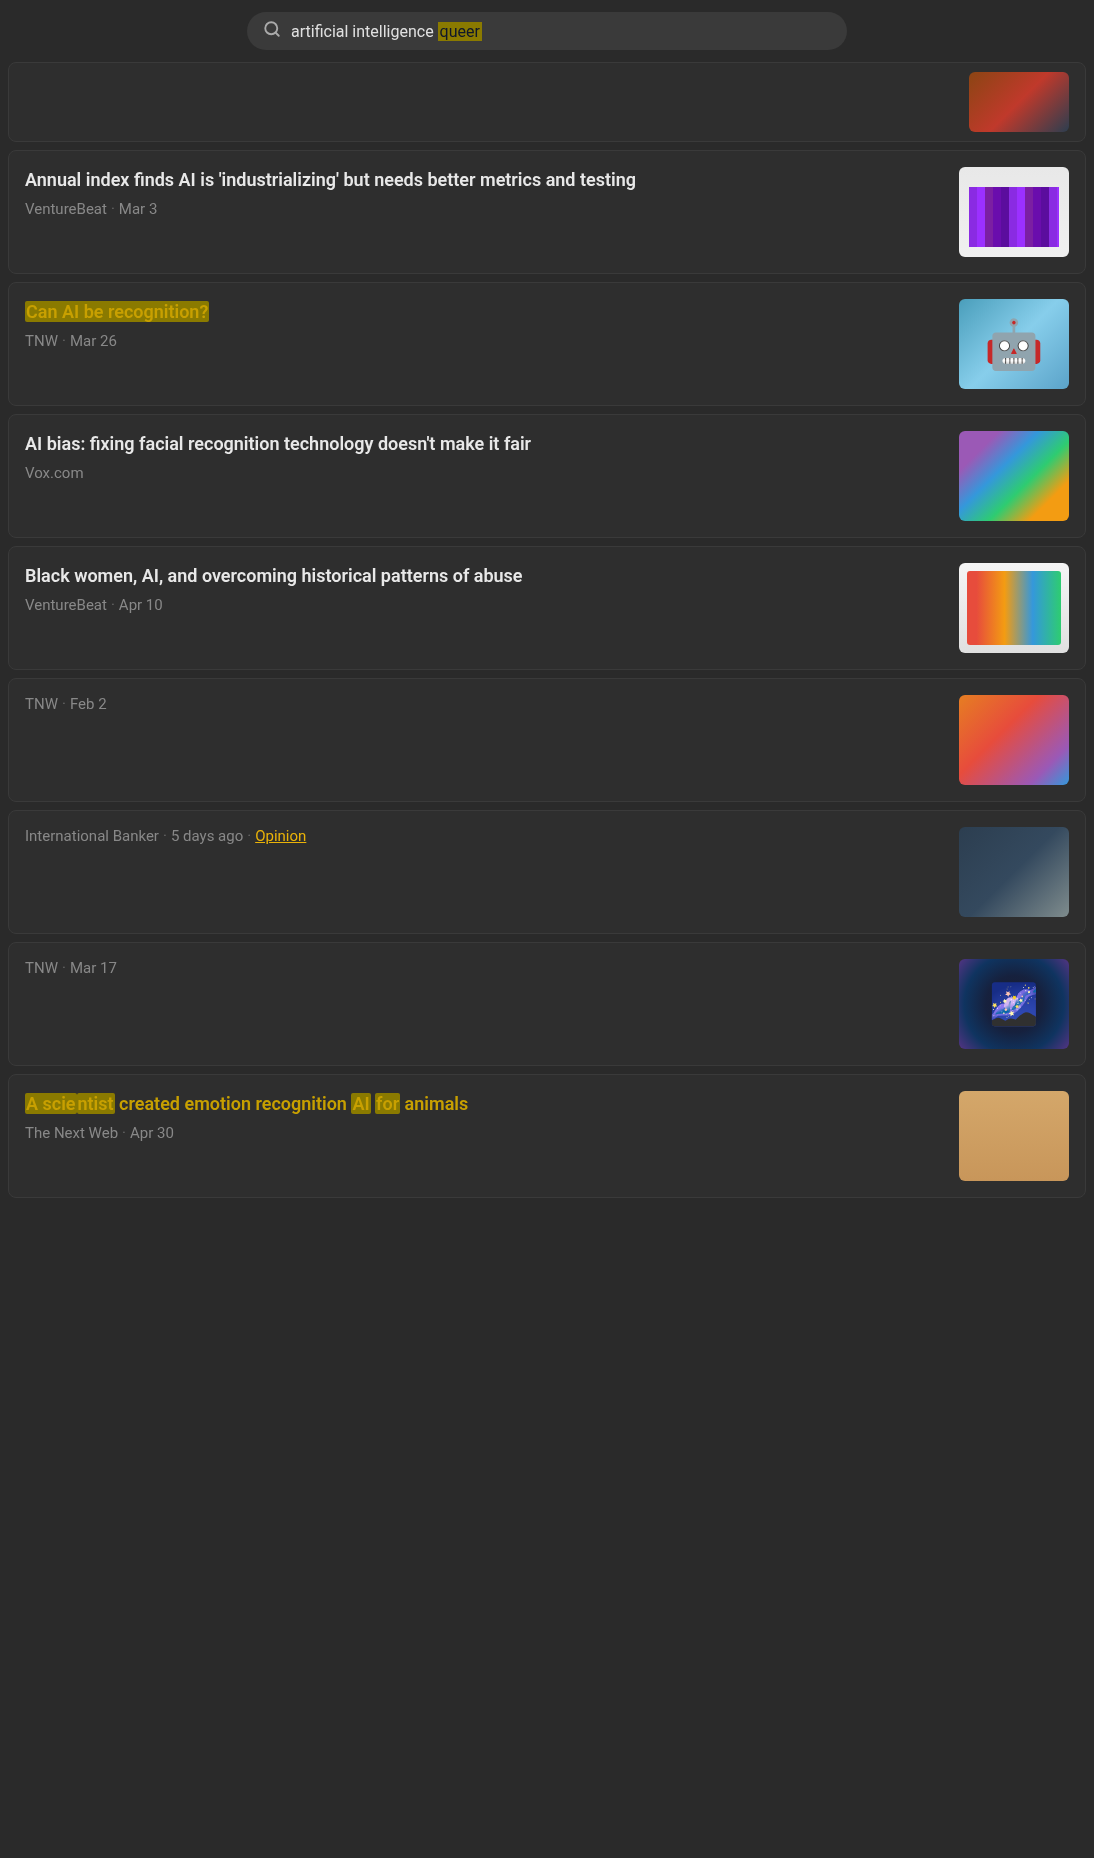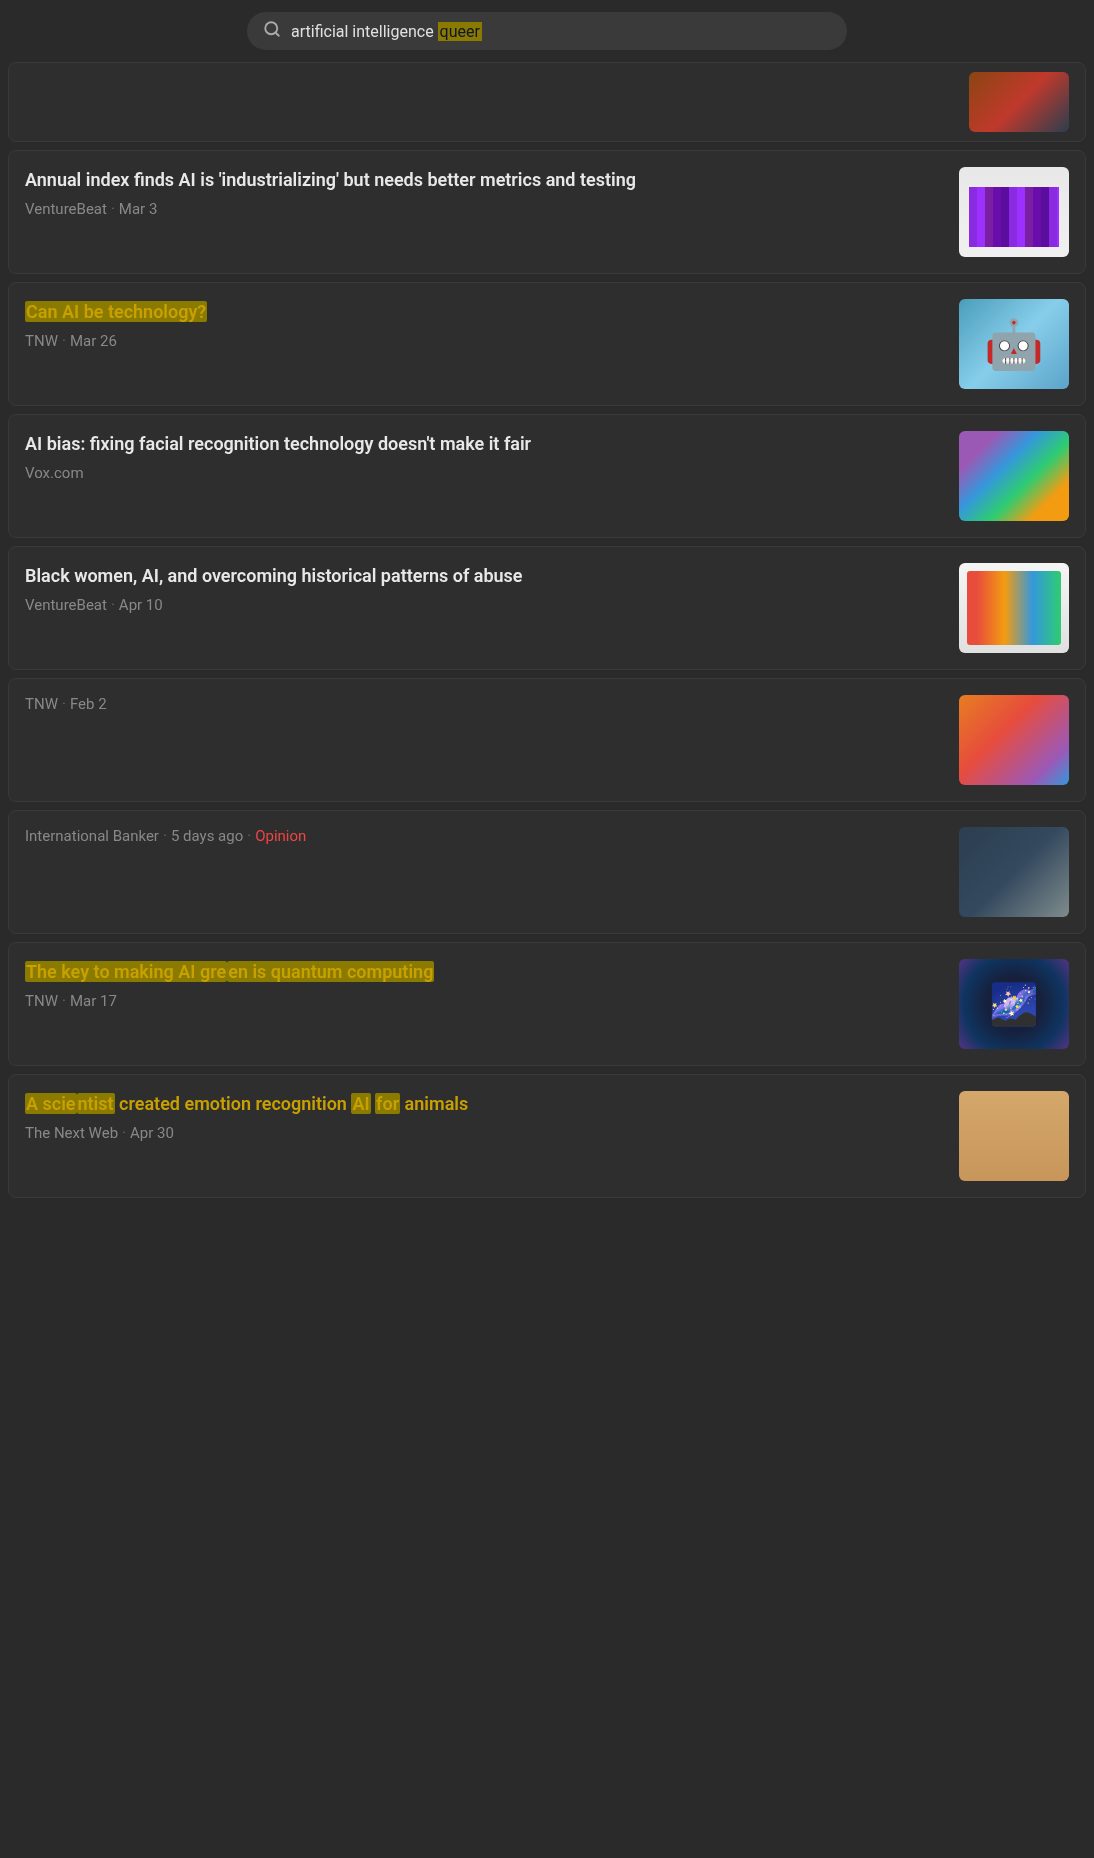--- a/index.html
+++ b/index.html
@@ -113,21 +113,22 @@
       display: flex;
       align-items: center;
       gap: 4px;
     }
 
     .news-meta .dot {
       color: #666;
     }
 
     .news-meta .opinion-badge {
-      color: #ef4444;
+      color: #eab308;
+      text-decoration: underline;
     }
 
     .news-thumbnail {
       width: 110px;
       height: 90px;
       border-radius: 6px;
       flex-shrink: 0;
       overflow: hidden;
       display: flex;
       align-items: center;
@@ -244,21 +245,21 @@
       <span class="dot">·</span>
       <span>Mar 3</span>
     </div>
   </div>
   <div class="news-thumbnail thumb-venturebeat1"></div>
 </div>
 
 <div class="news-card">
   <div class="news-content">
     <div class="news-title highlighted">
-      <span class="highlight-text">Can AI be technology?</span>
+      <span class="highlight-text">Can AI be recognition?</span>
     </div>
     <div class="news-meta">
       <span>TNW</span>
       <span class="dot">·</span>
       <span>Mar 26</span>
     </div>
   </div>
   <div class="news-thumbnail thumb-robot"></div>
 </div>
 
@@ -303,23 +304,20 @@
       <span>5 days ago</span>
       <span class="dot">·</span>
       <span class="opinion-badge">Opinion</span>
     </div>
   </div>
   <div class="news-thumbnail thumb-puzzle"></div>
 </div>
 
 <div class="news-card">
   <div class="news-content">
-    <div class="news-title highlighted">
-      <span class="highlight-text">The key to making AI gre</span><span class="highlight-text">en is quantum computing</span>
-    </div>
     <div class="news-meta">
       <span>TNW</span>
       <span class="dot">·</span>
       <span>Mar 17</span>
     </div>
   </div>
   <div class="news-thumbnail thumb-quantum"></div>
 </div>
 
 <div class="news-card">

